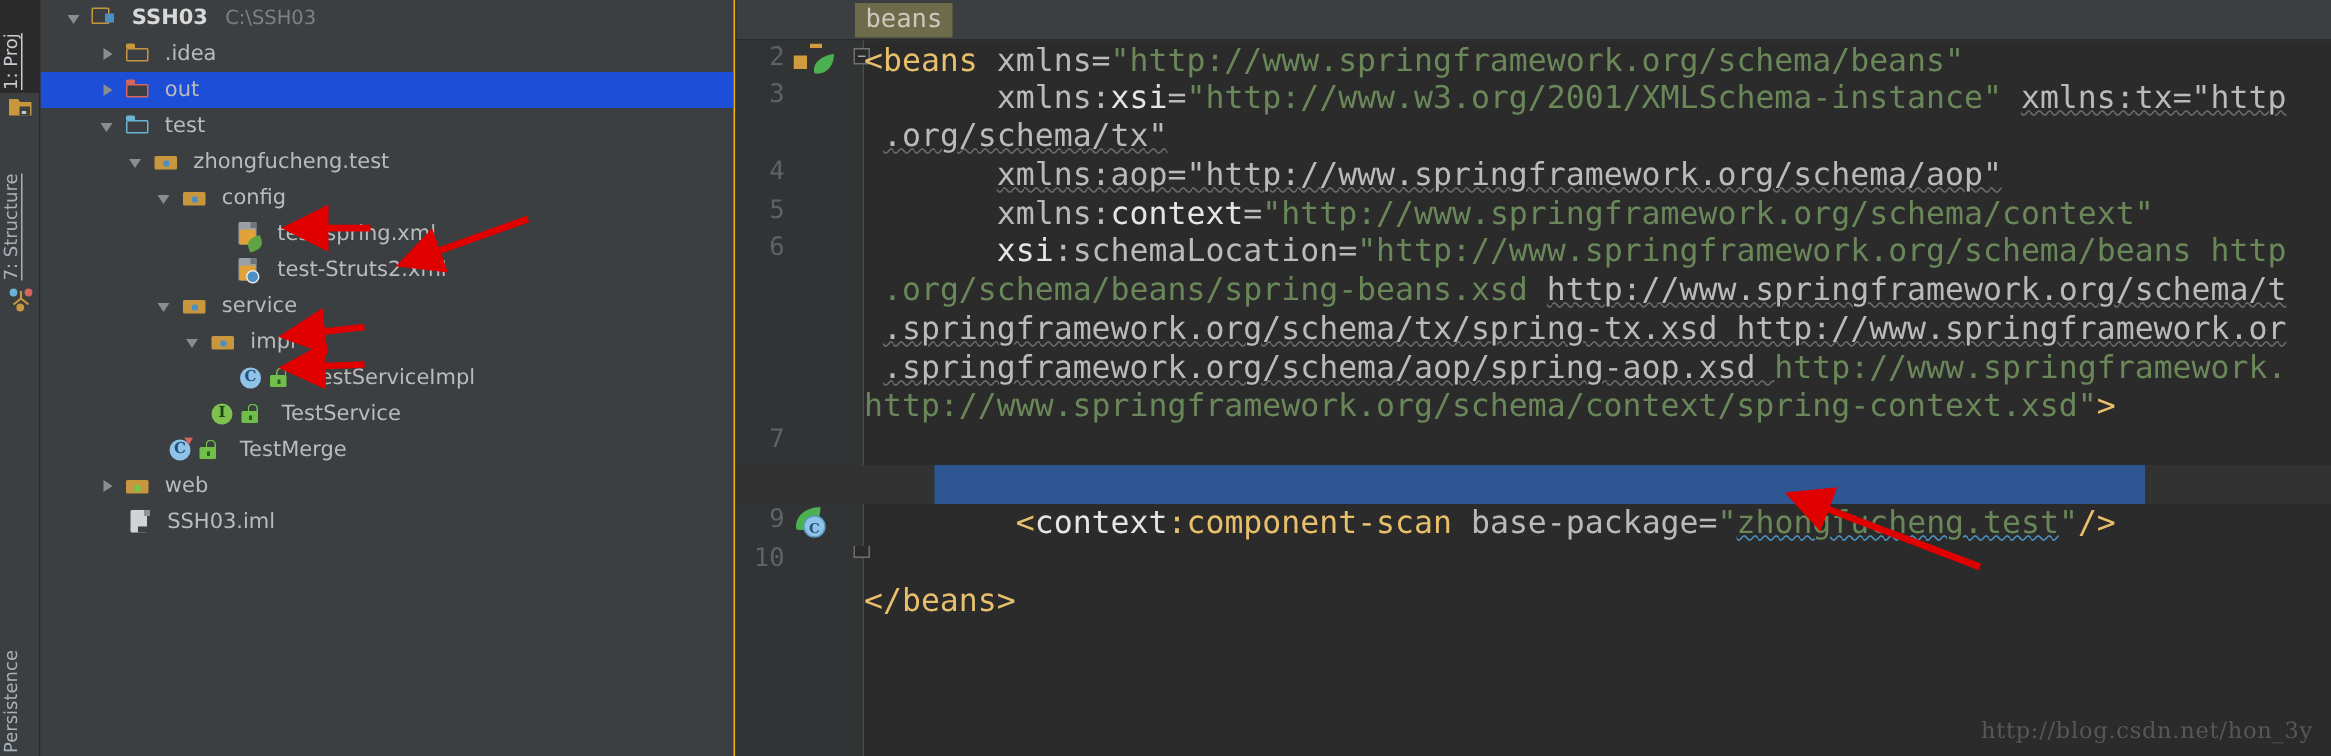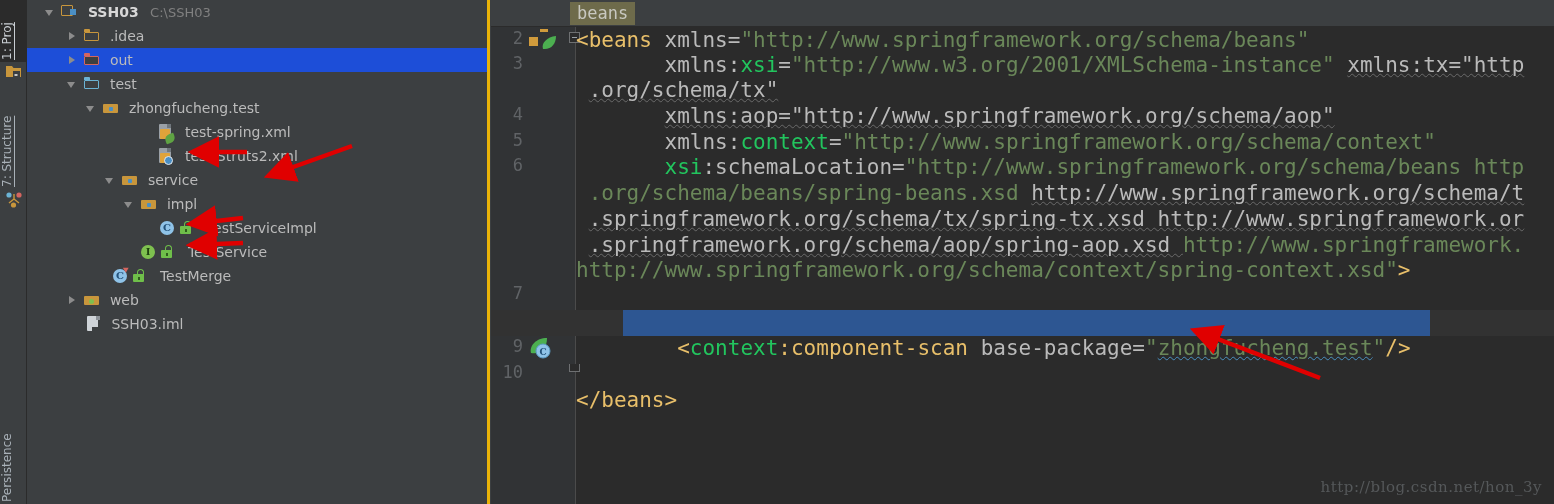--- a/index.html
+++ b/index.html
@@ -27,21 +27,21 @@
     position:absolute;left:5px;top:62px;width:18px;height:18px;
   }
   #vtab-structure{top:95px;height:92px;}
   #vtab-structure .u{text-decoration:underline;}
   #tool-icon-structure{position:absolute;left:4px;top:190px;width:20px;height:20px;}
   #vtab-persistence{top:408px;height:94px;}
 
   
   #project-panel{
     position:absolute;left:27px;top:0;width:463px;height:504px;
-    background:#3c3f41;border-right:3px solid #eab308;
+    background:#3c3f41;border-right:1px solid #eab308;
     box-sizing:border-box;overflow:hidden;
   }
   .tree-row{
     position:relative;height:24px;line-height:24px;
     white-space:nowrap;font-size:14px;color:#bbbbbb;
     padding-left:4px;box-sizing:border-box;
   }
   .tree-row.sel{background:#4b6eaf;color:#ffffff;}
   .tree-row.hov{background:#1d4ed8;}
   .arrow{
@@ -147,21 +147,21 @@
 
   #code{
     position:absolute;left:85px;top:27px;width:978px;height:477px;
     font-family:"DejaVu Sans Mono","Liberation Mono",monospace;
     font-size:21px;line-height:25.5px;white-space:pre;
     color:#a9b7c6;
   }
   .cl{position:absolute;left:0;white-space:pre;}
   .tag{color:#e8bf6a;}
   .attr{color:#bababa;}
-  .ns{color:#22c55e;}
+  .ns{color:#e5e5e5;}
   .val{color:#6a8759;}
   .squig{
     text-decoration:underline;
     text-decoration-style:wavy;
     text-decoration-color:#6a6a6a;
     text-decoration-thickness:1px;
   }
   #line8-hl{
     position:absolute;left:0;top:310px;width:1063px;height:26px;background:#323232;
   }
@@ -259,20 +259,29 @@
   <div class="tree-row" style="padding-left:59px">
     <span class="arrow open"></span>
     <span class="ico"><span class="folder f-pkg">
           <span class="tab"></span>
           <span class="body"></span>
           <span class="dot"></span>
         </span></span>
     <span class="lbl">zhongfucheng.test</span>
   </div>
 
+  <div class="tree-row" style="padding-left:78px">
+    <span class="arrow open"></span>
+    <span class="ico"><span class="folder f-pkg">
+          <span class="tab"></span>
+          <span class="body"></span>
+          <span class="dot"></span>
+        </span></span>
+    <span class="lbl">config</span>
+  </div>
 
   <div class="tree-row" style="padding-left:115px">
     <span class="arrow none"></span>
     <span class="ico">
       <span class="xmlicon">
           <span class="page"></span>
           <span class="fold"></span>
           <span class="badge"></span>
           <span class="leaficon"></span>
         </span>

